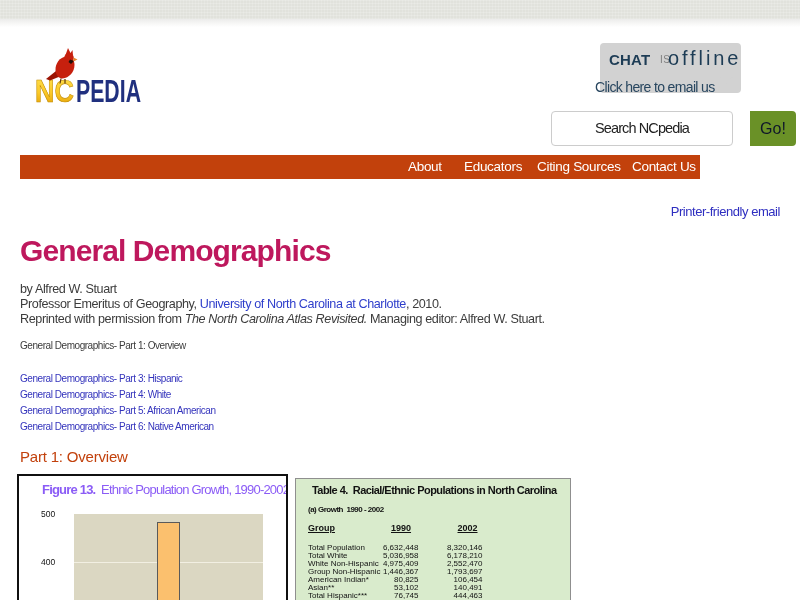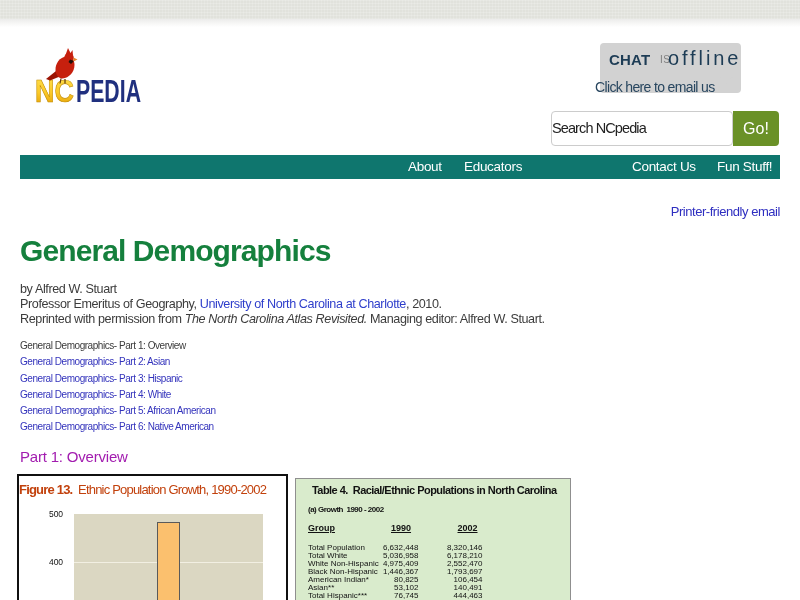--- a/index.html
+++ b/index.html
@@ -8,40 +8,40 @@
 .tex{left:0;top:0;width:800px;height:19px;background-color:#e1e2dc;background-image:repeating-linear-gradient(0deg,rgba(255,255,255,.18) 0 1px,transparent 1px 3px),repeating-linear-gradient(90deg,rgba(255,255,255,.14) 0 1px,transparent 1px 3px)}
 .texfade{left:0;top:19px;width:800px;height:8px;background:linear-gradient(#ececeb,#ffffff)}
 
 .chatbox{left:600px;top:43px;width:141px;height:50px;background:#d2d2d2;border-radius:4px}
 .chat1{position:absolute;left:9px;top:5px;font-size:15px;font-weight:bold;color:#1d3c55;letter-spacing:.2px;line-height:24px}
 .chat2{position:absolute;left:60px;top:5px;font-size:10px;color:#808080;line-height:24px;letter-spacing:.5px}
 .chat3{position:absolute;left:68px;top:0px;font-size:20px;color:#1d3c55;letter-spacing:2.9px;line-height:31px}
 .chattail{left:719px;top:76px;width:14px;height:8px;background:#d2d2d2;clip-path:polygon(0 0,100% 0,55% 100%)}
 .chatlink{left:595px;top:79px;font-size:14px;letter-spacing:-.65px;color:#28465f}
 
-.sinput{left:551px;top:111px;width:180px;height:33px;background:#fff;border:1px solid #ccc;border-radius:4px;line-height:33px;font-size:14.5px;letter-spacing:-.9px;color:#222}
-.go{left:733px;top:111px;width:46px;height:35px;background:#6a9127;border-radius:0 4px 4px 0;color:#ffffff;font-size:16px;text-align:center;line-height:35px}
+.sinput{left:551px;top:111px;width:180px;height:33px;background:#fff;border:1px solid #ccc;border-radius:4px;text-align:center;line-height:33px;font-size:14.5px;letter-spacing:-.9px;color:#222}
+.go{left:750px;top:111px;width:46px;height:35px;background:#6a9127;border-radius:0 4px 4px 0;color:#0f172a;font-size:16px;text-align:center;line-height:35px}
 
-.nav{left:20px;top:155px;width:760px;height:24px;background:#0f766e}
+.nav{left:20px;top:155px;width:680px;height:24px;background:#c2410c}
 .nav span{position:absolute;top:0;line-height:24px;color:#fff;font-size:13.5px;letter-spacing:-.3px;white-space:nowrap}
 
 .printer{right:20px;top:204px;font-size:13px;letter-spacing:-.45px;color:#2e2ec0}
-h1{position:absolute;left:20px;top:236px;margin:0;font-size:30px;line-height:1;letter-spacing:-.9px;color:#15803d;font-family:"Liberation Sans",sans-serif}
+h1{position:absolute;left:20px;top:236px;margin:0;font-size:30px;line-height:1;letter-spacing:-.9px;color:#be185d;font-family:"Liberation Sans",sans-serif}
 .para{left:20px;top:281.5px;font-size:12.6px;letter-spacing:-.4px;line-height:15.4px;color:#3c3c3c}
 .para a{color:#2e3ecb;text-decoration:none}
 .list{left:20px;top:338px;font-size:10px;letter-spacing:-.45px;line-height:16.3px;color:#3c3c3c}
 .list a{color:#3434bc;text-decoration:none}
-.part1{left:20px;top:448.5px;font-size:15px;line-height:1;letter-spacing:-.2px;color:#a21caf}
+.part1{left:20px;top:448.5px;font-size:15px;line-height:1;letter-spacing:-.2px;color:#c2410c}
 
 .fig{left:17px;top:474px;width:267px;height:130px;background:#fff;border:2px solid #101010;overflow:hidden}
-.figtitle{position:absolute;left:0;top:6px;font-size:13px;letter-spacing:-.8px;color:#c2410c;white-space:nowrap}
+.figtitle{position:absolute;left:23px;top:6px;font-size:13px;letter-spacing:-.8px;color:#8b5cf6;white-space:nowrap}
 .plot{position:absolute;left:55px;top:38px;width:189px;height:100px;background:#dbd7c2}
 .grid400{position:absolute;left:0;top:48px;width:189px;height:1px;background:#f2efe2}
 .bar{position:absolute;left:83px;top:8px;width:21px;height:100px;background:#fbc06e;border:1px solid #5a5a5a}
-.yl{position:absolute;font-size:8.5px;color:#111;width:30px;text-align:center}
+.yl{position:absolute;font-size:8.5px;color:#111;width:30px;text-align:left}
 
 .tbl{left:295px;top:478px;width:274px;height:126px;background:#d9ebcc;border:1px solid #8f8f8f;overflow:hidden;color:#121212}
 .tbltitle{position:absolute;left:16px;top:4.5px;font-size:11px;letter-spacing:-.55px;font-weight:bold;white-space:nowrap}
 .tblsub{position:absolute;left:12px;top:25.5px;font-size:8px;letter-spacing:-.5px;font-weight:bold;white-space:nowrap}
 .th{position:absolute;font-size:9px;font-weight:bold;text-decoration:underline;top:45px;line-height:8px}
 .rows{position:absolute;left:12px;top:64.8px;width:250px}
 .row{position:relative;height:8.1px;font-size:8px;line-height:8.1px;white-space:nowrap}
 .row span{position:absolute;top:0}
 .row .n1{left:110.5px;transform:translateX(-100%)}
 .row .n2{left:174.5px;transform:translateX(-100%)}
@@ -79,34 +79,35 @@
   </div>
 <div class="abs chattail"></div>
 <div class="abs chatlink">Click here to email us</div>
 
 <div class="abs sinput">Search NCpedia</div>
 <div class="abs go">Go!</div>
 
 <div class="abs nav">
 <span style="left:388px">About</span>
 <span style="left:444px">Educators</span>
+<span style="left:517px">Citing Sources</span>
 <span style="left:612px">Contact Us</span>
 <span style="left:697px">Fun Stuff!</span>
 </div>
 
 <div class="abs printer">Printer-friendly email</div>
 <h1>General Demographics</h1>
 <div class="abs para">
 by Alfred W. Stuart<br>
 Professor Emeritus of Geography, <a>University of North Carolina at Charlotte</a>, 2010.<br>
 Reprinted with permission from <i>The North Carolina Atlas Revisited.</i> Managing editor: Alfred W. Stuart.
 </div>
 <div class="abs list">
 General Demographics- Part 1: Overview<br>
-<a>General Demographics- Part 2: Asian</a><br>
+<br>
 <a>General Demographics- Part 3: Hispanic</a><br>
 <a>General Demographics- Part 4: White</a><br>
 <a>General Demographics- Part 5: African American</a><br>
 <a>General Demographics- Part 6: Native American</a>
 </div>
 <div class="abs part1">Part 1: Overview</div>
 
 <div class="abs fig">
 <div class="figtitle"><b>Figure 13.</b>&nbsp; Ethnic Population Growth, 1990-2002</div>
 <div class="plot">
@@ -133,21 +134,21 @@
         <span>Total White</span>
         <span class="n1">5,036,958</span>
         <span class="n2">6,178,210</span>
       </div>
 <div class="row">
         <span>White Non-Hispanic</span>
         <span class="n1">4,975,409</span>
         <span class="n2">2,552,470</span>
       </div>
 <div class="row">
-        <span>Black Non-Hispanic</span>
+        <span>Group Non-Hispanic</span>
         <span class="n1">1,446,367</span>
         <span class="n2">1,793,697</span>
       </div>
 <div class="row">
         <span>American Indian*</span>
         <span class="n1">80,825</span>
         <span class="n2">106,454</span>
       </div>
 <div class="row">
         <span>Asian**</span>

